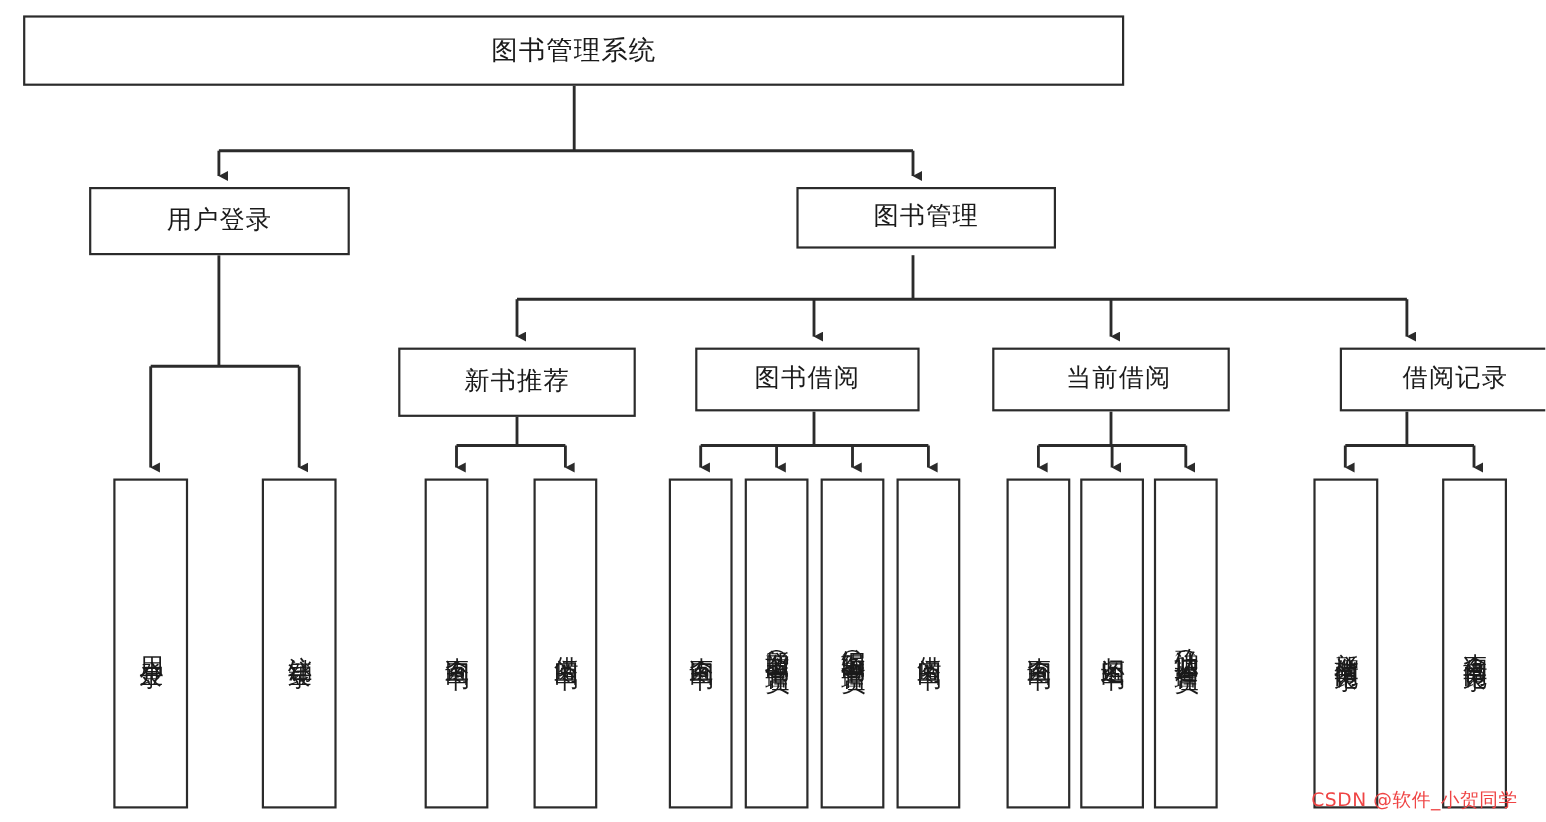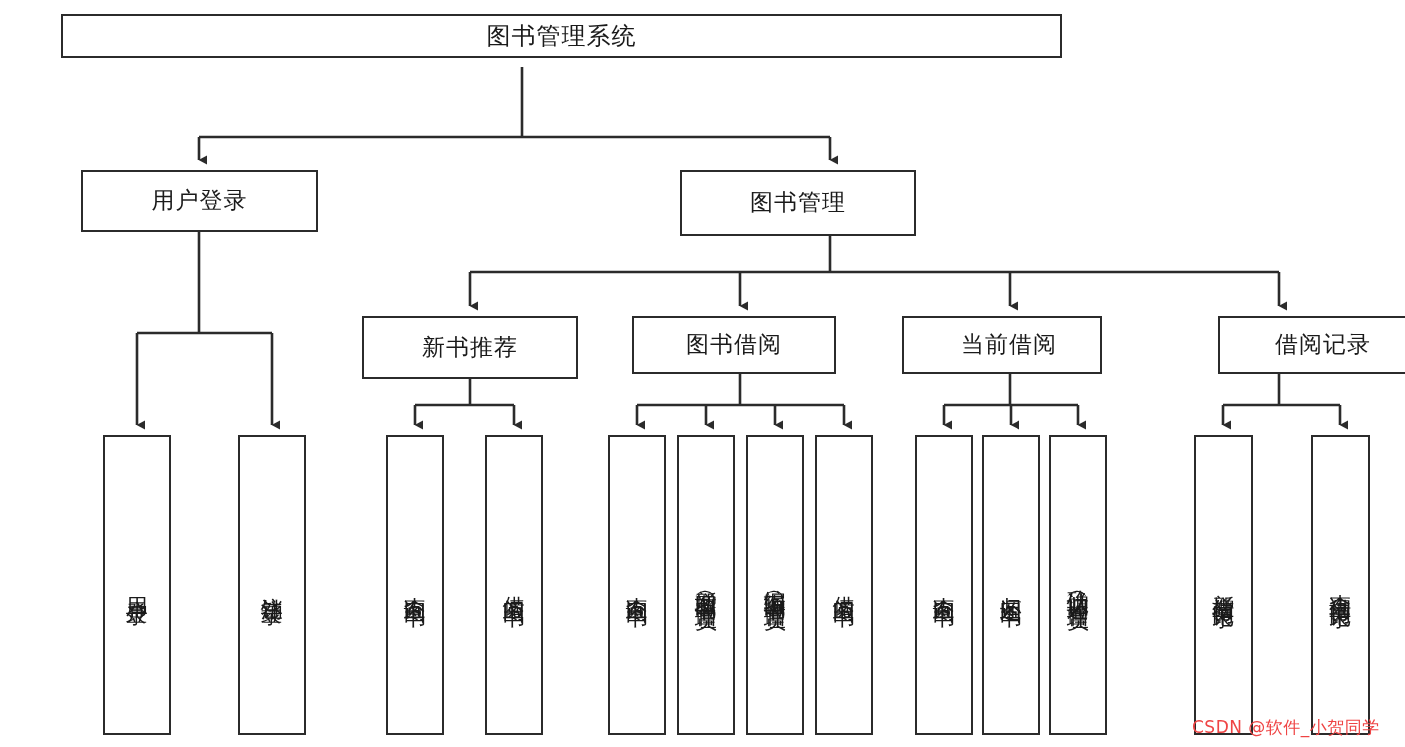--- a/index.html
+++ b/index.html
@@ -112,28 +112,28 @@
       <path d="M1011,405 L1011,425" marker-end="url(#arrow)"></path>
       <path d="M1078,405 L1078,425" marker-end="url(#arrow)"></path>
 
       <path d="M1279,374 L1279,405"></path>
       <path d="M1223,405 L1340,405"></path>
       <path d="M1223,405 L1223,425" marker-end="url(#arrow)"></path>
       <path d="M1340,405 L1340,425" marker-end="url(#arrow)"></path>
     </g>
   </svg>
 
-  <div class="node horiz root" style="left:21px; top:14px; width:1001px; height:44px;margin-left:40px;">图书管理系统</div>
+  <div class="node horiz root" style="left:21px; top:14px; width:1001px; height:64px;">图书管理系统</div>
 
   <div class="node horiz" style="left:81px; top:170px; width:237px; height:62px;">用户登录</div>
-  <div class="node horiz" style="left:680px; top:170px; width:236px; height:66px;">图书管理</div>
+  <div class="node horiz" style="left:724px; top:170px; width:236px; height:56px;">图书管理</div>
 
   <div class="node horiz" style="left:362px; top:316px; width:216px; height:63px;">新书推荐</div>
   <div class="node horiz" style="left:632px; top:316px; width:204px; height:58px;">图书借阅</div>
-  <div class="node horiz" style="left:902px; top:316px; width:200px; height:58px;padding-left:14px;">当前借阅</div>
+  <div class="node horiz" style="left:902px; top:316px; width:216px; height:58px;padding-left:14px;">当前借阅</div>
   <div class="node horiz" style="left:1218px; top:316px; width:210px; height:58px;">借阅记录</div>
 
   <div class="node vert" style="left:103px; top:435px; width:68px; height:300px;">用户登录</div>
   <div class="node vert" style="left:238px; top:435px; width:68px; height:300px;">注销登录</div>
 
   <div class="node vert" style="left:386px; top:435px; width:58px; height:300px;">查询图书</div>
   <div class="node vert" style="left:485px; top:435px; width:58px; height:300px;">借阅图书</div>
 
   <div class="node vert" style="left:608px; top:435px; width:58px; height:300px;">查询图书</div>
   <div class="node vert" style="left:677px; top:435px; width:58px; height:300px;">新增图书（管理员）</div>

